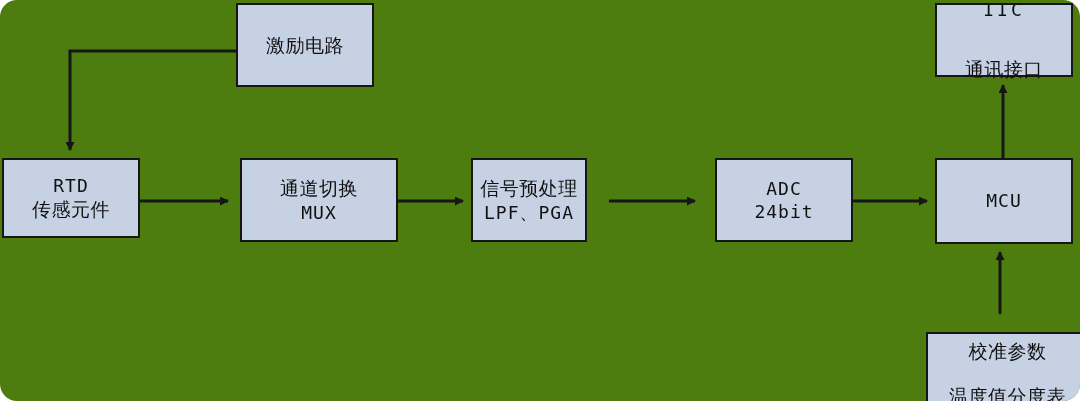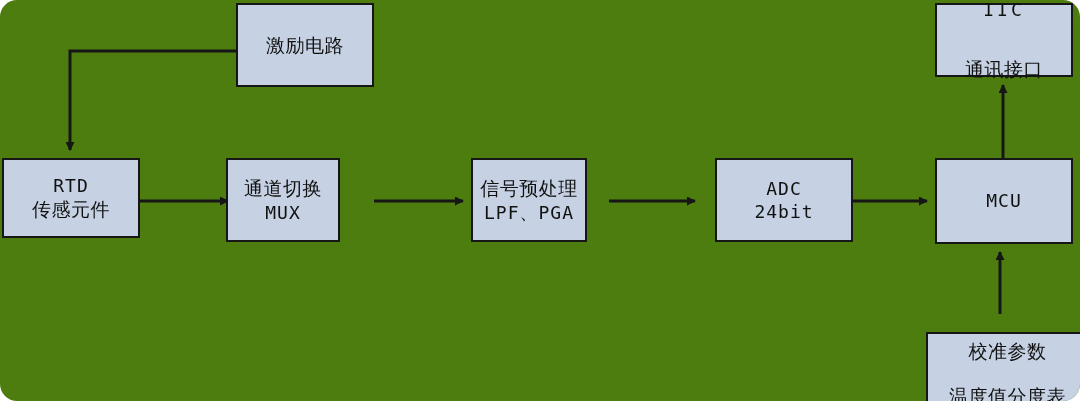--- a/index.html
+++ b/index.html
@@ -47,21 +47,21 @@
   }
   .mono-wide {
     font-family: "DejaVu Sans Mono", "Liberation Mono", monospace;
     font-size: 18px;
     letter-spacing: 3px;
   }
 
   
   #blk-excitation { left: 236px; top: 3px;   width: 138px; height: 84px; }
   #blk-rtd        { left: 2px;   top: 158px; width: 138px; height: 80px; }
-  #blk-mux        { left: 226px; top: 158px; width: 114px; height: 84px; }
+  #blk-mux        { left: 240px; top: 158px; width: 158px; height: 84px; }
   #blk-preproc    { left: 471px; top: 158px; width: 116px; height: 84px; }
   #blk-adc        { left: 703px; top: 158px; width: 138px; height: 84px; margin-left: 12px; }
   #blk-mcu        { left: 935px; top: 158px; width: 138px; height: 86px; }
   #blk-iic        { left: 935px; top: 3px;   width: 138px; height: 74px; gap: 36px; }
   #blk-calib      { left: 926px; top: 332px; width: 163px; height: 84px; gap: 20px; }
 
   #connector-layer {
     position: absolute;
     left: 0;
     top: 0;

